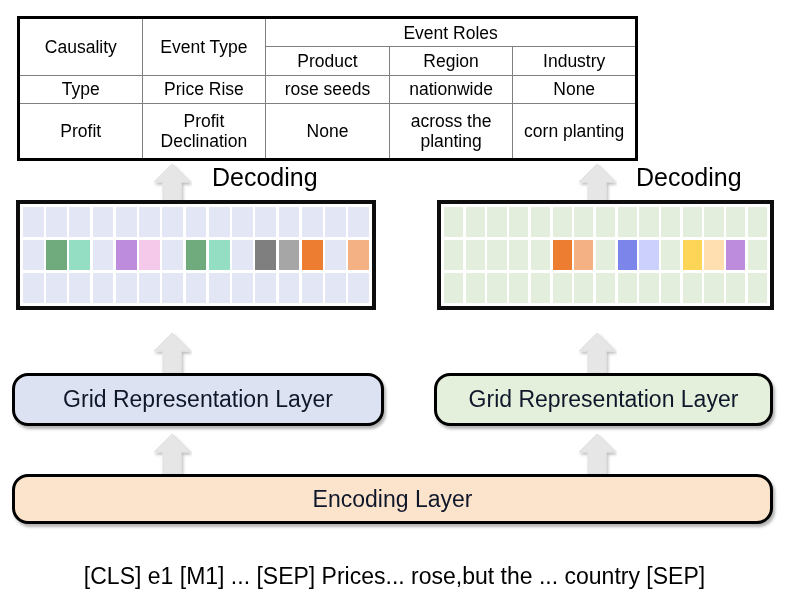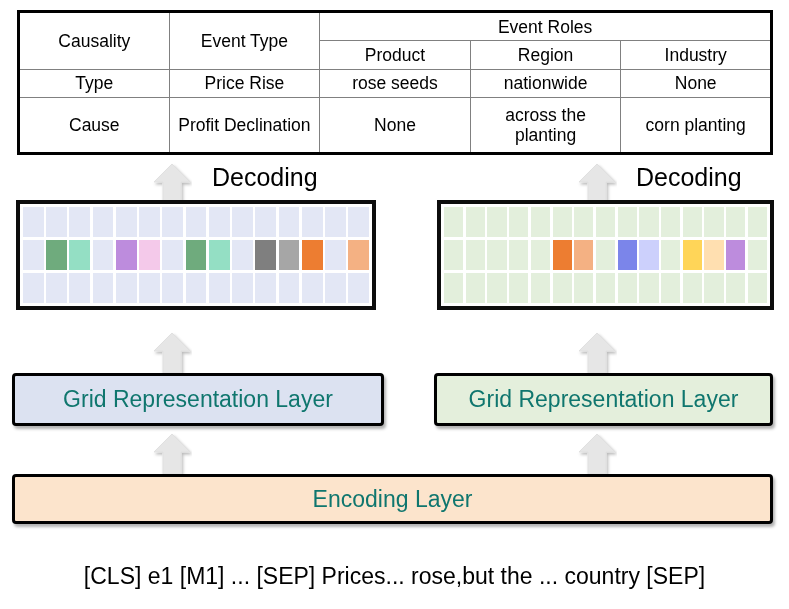--- a/index.html
+++ b/index.html
@@ -3,21 +3,21 @@
 <meta charset="utf-8">
 <style>
   html,body{margin:0;padding:0;background:#ffffff;}
   body{
     width:789px;height:609px;position:relative;overflow:hidden;
     font-family:"Liberation Sans","DejaVu Sans",sans-serif;
     -webkit-font-smoothing:antialiased;
   }
 
   
-  .table-wrap{position:absolute;left:17px;top:10px;width:756px;height:145px;}
+  .table-wrap{position:absolute;left:17px;top:16px;width:621px;height:145px;}
   table.roles{
     border-collapse:collapse;width:100%;height:100%;
     table-layout:fixed;
     border:3px solid #000;
   }
   table.roles td{
     border:1px solid #808080;
     text-align:center;vertical-align:middle;
     font-size:17.5px;color:#000;
     padding:0 2px;
@@ -61,24 +61,24 @@
   .grid-col:last-child{margin-right:0;}
   .grid-cell{
     flex:1 1 0;margin-bottom:2.5px;
   }
   .grid-cell:last-child{margin-bottom:0;}
 
   
   .layer-box{
     position:absolute;
     border:3px solid #000;
-    border-radius:4px;
+    border-radius:16px;
     box-sizing:border-box;
     display:flex;align-items:center;justify-content:center;
-    font-size:23px;color:#0f766e;
+    font-size:23px;color:#0f172a;
     box-shadow:2px 3px 3px rgba(0,0,0,0.30);
     white-space:nowrap;
   }
   #grl-left{left:12px;top:373px;width:372px;height:53px;background:#dce2f1;}
   #grl-right{left:434px;top:373px;width:339px;height:53px;background:#e4efdc;}
   #encoding{left:12px;top:474px;width:761px;height:50px;background:#fce4cc;}
 
   
   #token-text{
     position:absolute;left:0;top:563px;width:789px;
@@ -104,21 +104,21 @@
         <td class="hdr thick-bottom">Industry</td>
       </tr>
       <tr>
         <td>Type</td>
         <td class="cause-type thick-right">Price Rise</td>
         <td class="role-val">rose seeds</td>
         <td class="role-val">nationwide</td>
         <td class="role-val">None</td>
       </tr>
       <tr>
-        <td>Cause</td>
+        <td>Profit</td>
         <td class="effect-type thick-right">Profit Declination</td>
         <td class="role-val">None</td>
         <td class="role-val">across the planting</td>
         <td class="role-val">corn planting</td>
       </tr>
     </tbody>
   </table>
 </div>
 
 <div class="decoding-label" id="decoding-left">Decoding</div>

